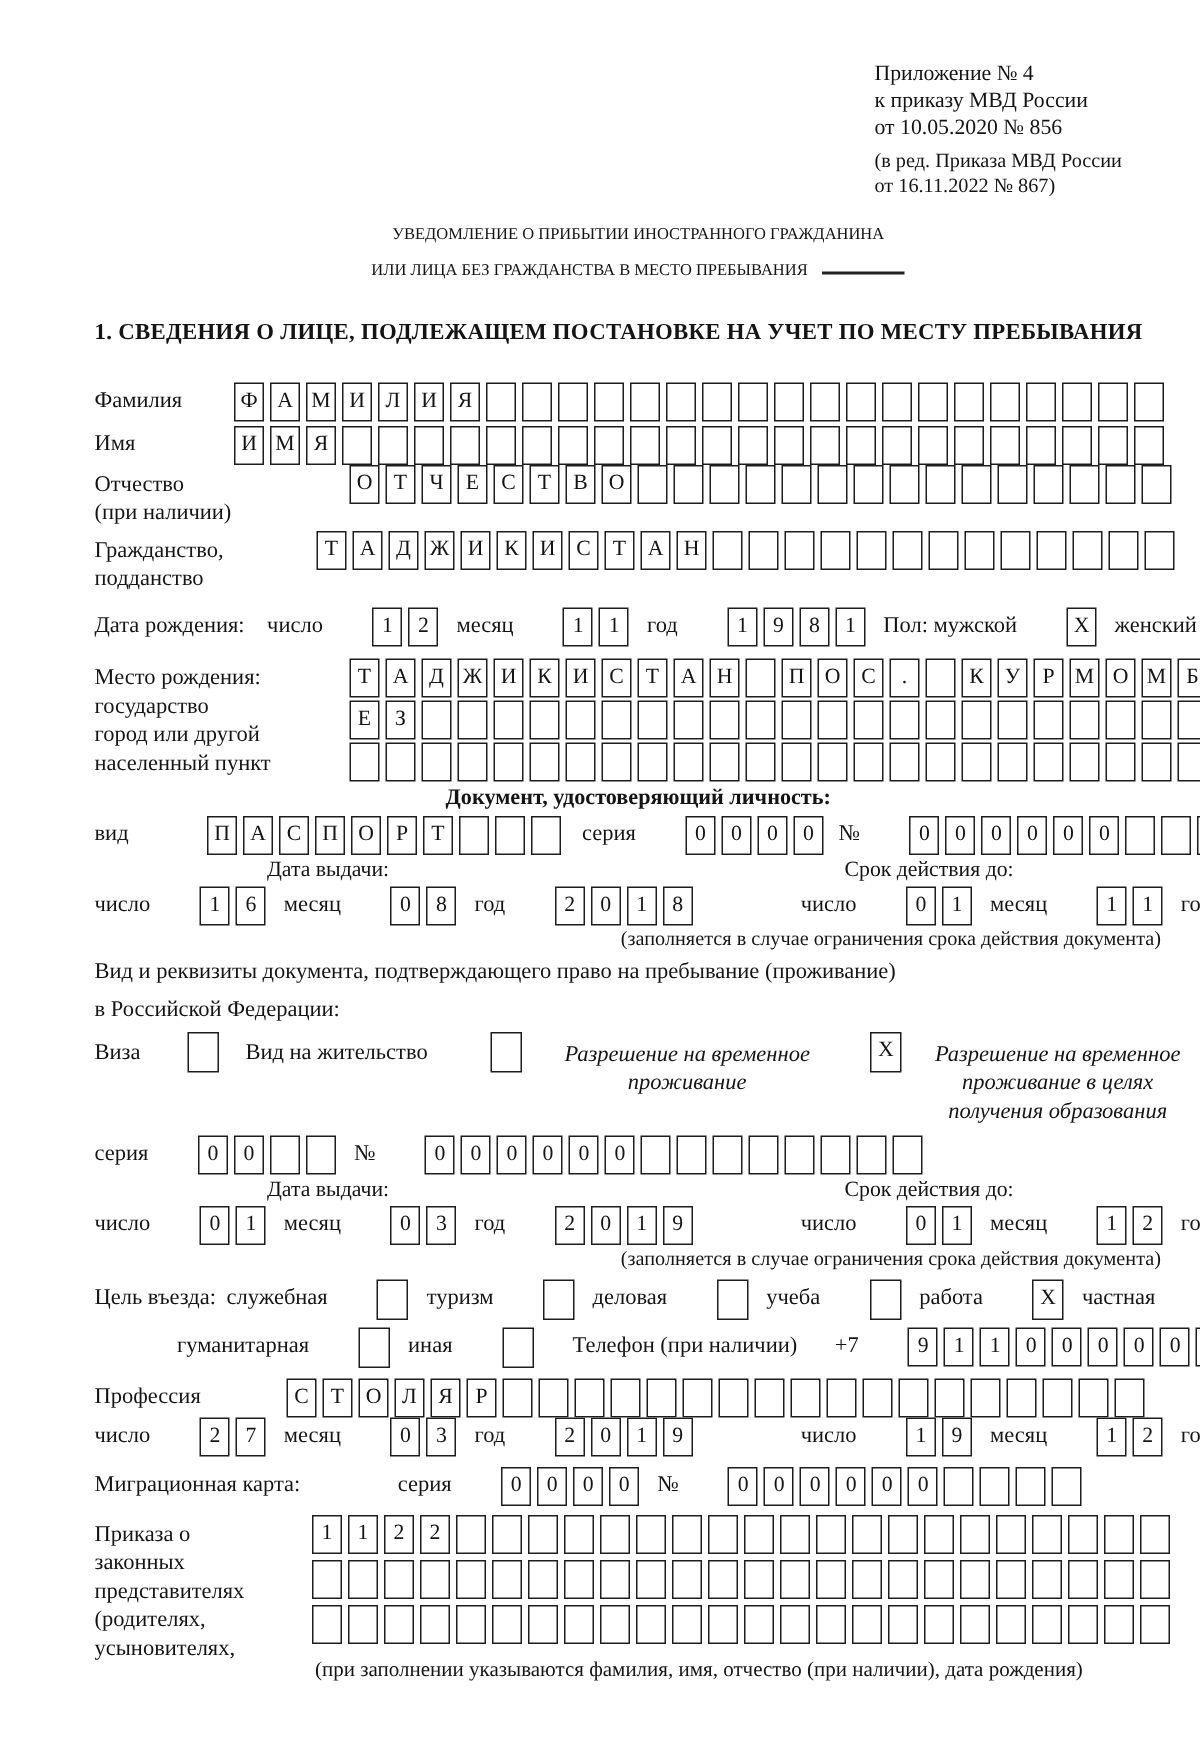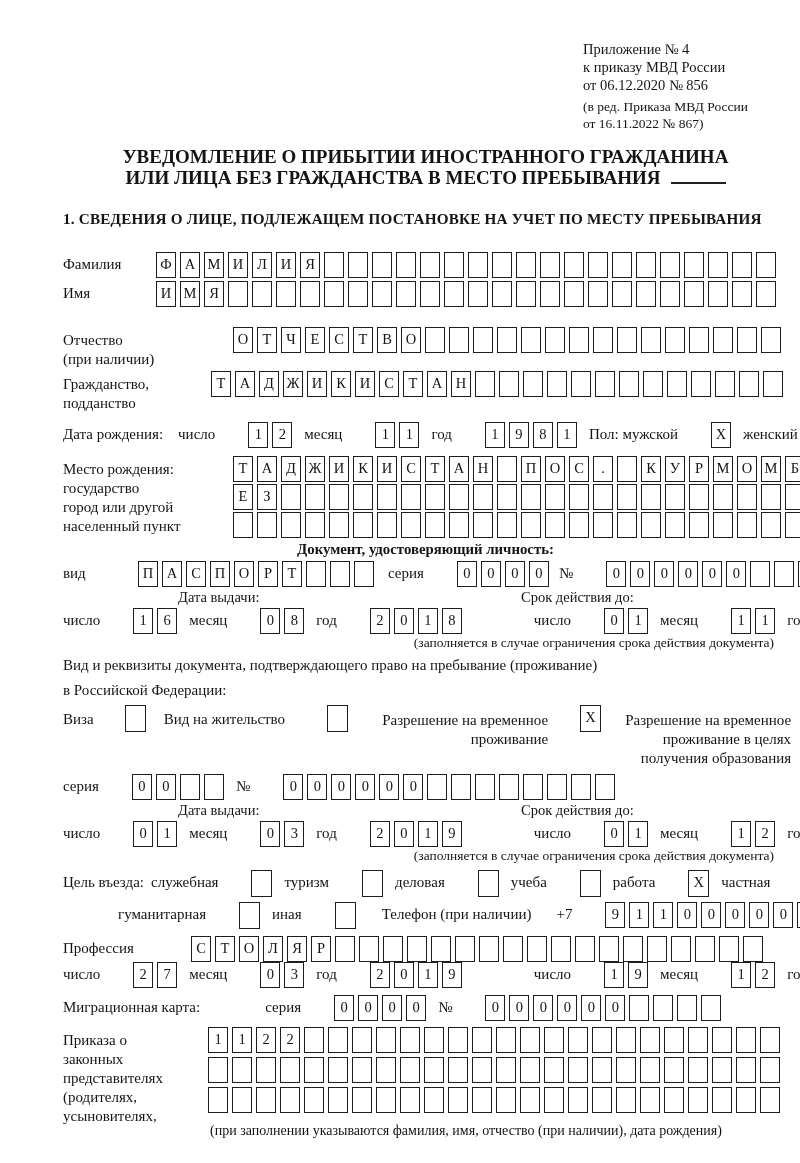--- a/index.html
+++ b/index.html
@@ -8,43 +8,43 @@
   
   .cb{box-sizing:border-box;display:inline-block;width:20px;height:26px;border:1.7px solid #1d1d1d;margin-right:4px;text-align:center;font-size:14.5px;line-height:22px;background:#fff;vertical-align:top;}
   .boxes{display:inline-block;white-space:nowrap;line-height:26px;padding-left:28px;}
   .chkbox .cb{width:21px;height:27px;line-height:23px;}
   .frow{display:flex;align-items:flex-start;}
   .lbl{flex:none;padding-top:4px;}
   .lblcol div{line-height:19px;}
   .hdr{width:185px;margin-left:auto;margin-right:20px;font-size:14.5px;line-height:18px;}
   .hdr .small{font-size:13.5px;margin-top:4px;line-height:17px;}
   .forma{text-align:right;font-weight:bold;margin:12px 28px 0 0;font-size:15.5px;letter-spacing:.5px;}
-  .title{text-align:center;font-weight:bold;font-size:19px;line-height:21px;margin-top:14px;}
+  .title{text-align:center;font-weight:normal;font-size:11px;line-height:21px;margin-top:14px;}
   .blank-line{display:inline-block;width:55px;border-bottom:2px solid #222;height:14px;margin-left:10px;}
   .sect{font-weight:bold;font-size:15.2px;margin-top:22px;letter-spacing:.2px;}
   .dochead{text-align:center;font-weight:bold;font-size:14.8px;margin-top:3px;}
   .sublabels{position:relative;height:19px;font-size:14.5px;margin-top:2px;}
   .sublabels .s1{position:absolute;left:115px;}
-  .sublabels .s2{position:absolute;left:458px;}
+  .sublabels .s2{position:absolute;left:500px;}
   .dlbl{flex:none;padding-top:4px;margin-right:5px;}
   .ml{margin-left:8px;}
   .note-r{text-align:right;font-size:13.5px;margin-top:1px;padding-right:14px;}
   .plain{line-height:19px;}
-  .ctr{text-align:right;line-height:19px;}
+  .ctr{text-align:center;line-height:19px;font-style:italic;}
   .note-b{font-size:14px;margin:10px 0 0 30px;}
 </style>
 </head>
 <body>
 
 <div class="page">
 
   <div class="hdr">
     <div>Приложение № 4</div>
     <div>к приказу МВД России</div>
-    <div>от 06.12.2020 № 856</div>
+    <div>от 10.05.2020 № 856</div>
     <div class="small">(в ред. Приказа МВД России</div>
     <div class="small" style="margin-top:0">от 16.11.2022 № 867)</div>
   </div>
 
 
   <div class="title">
     <div>УВЕДОМЛЕНИЕ О ПРИБЫТИИ ИНОСТРАННОГО ГРАЖДАНИНА</div>
     <div><span>ИЛИ ЛИЦА БЕЗ ГРАЖДАНСТВА В МЕСТО ПРЕБЫВАНИЯ</span><span class="blank-line"></span></div>
   </div>
 
@@ -53,21 +53,21 @@
   <div class="frow" style="margin-top:24px">
     <span class="lbl" style="width:65px">Фамилия</span>
     <span class="boxes"><span class="cb">Ф</span><span class="cb">А</span><span class="cb">М</span><span class="cb">И</span><span class="cb">Л</span><span class="cb">И</span><span class="cb">Я</span><span class="cb"></span><span class="cb"></span><span class="cb"></span><span class="cb"></span><span class="cb"></span><span class="cb"></span><span class="cb"></span><span class="cb"></span><span class="cb"></span><span class="cb"></span><span class="cb"></span><span class="cb"></span><span class="cb"></span><span class="cb"></span><span class="cb"></span><span class="cb"></span><span class="cb"></span><span class="cb"></span><span class="cb"></span></span>
   </div>
 
   <div class="frow" style="margin-top:3px">
     <span class="lbl" style="width:65px">Имя</span>
     <span class="boxes"><span class="cb">И</span><span class="cb">М</span><span class="cb">Я</span><span class="cb"></span><span class="cb"></span><span class="cb"></span><span class="cb"></span><span class="cb"></span><span class="cb"></span><span class="cb"></span><span class="cb"></span><span class="cb"></span><span class="cb"></span><span class="cb"></span><span class="cb"></span><span class="cb"></span><span class="cb"></span><span class="cb"></span><span class="cb"></span><span class="cb"></span><span class="cb"></span><span class="cb"></span><span class="cb"></span><span class="cb"></span><span class="cb"></span><span class="cb"></span></span>
   </div>
 
-  <div class="frow" style="margin-top:20px">
+  <div class="frow" style="margin-top:0">
     <div class="lblcol" style="width:142px;flex:none;padding-top:4px">
       <div>Отчество</div>
       <div>(при наличии)</div>
     </div>
     <span class="boxes"><span class="cb">О</span><span class="cb">Т</span><span class="cb">Ч</span><span class="cb">Е</span><span class="cb">С</span><span class="cb">Т</span><span class="cb">В</span><span class="cb">О</span><span class="cb"></span><span class="cb"></span><span class="cb"></span><span class="cb"></span><span class="cb"></span><span class="cb"></span><span class="cb"></span><span class="cb"></span><span class="cb"></span><span class="cb"></span><span class="cb"></span><span class="cb"></span><span class="cb"></span><span class="cb"></span><span class="cb"></span></span>
   </div>
 
   <div class="frow" style="margin-top:2px">
     <div class="lblcol" style="width:120px;flex:none;padding-top:4px">
       <div>Гражданство,</div>

